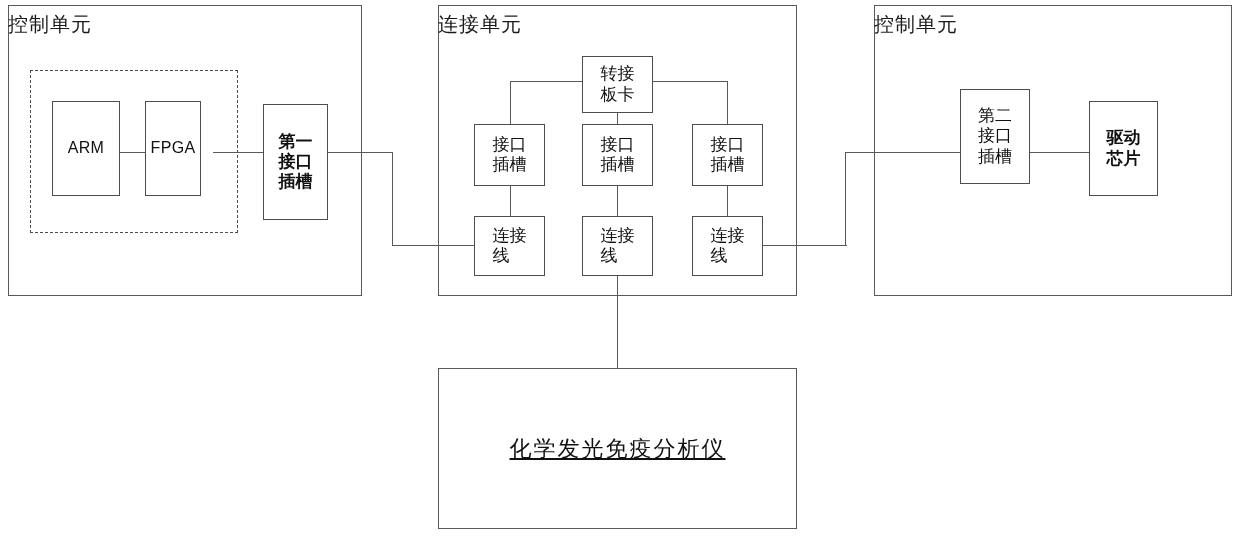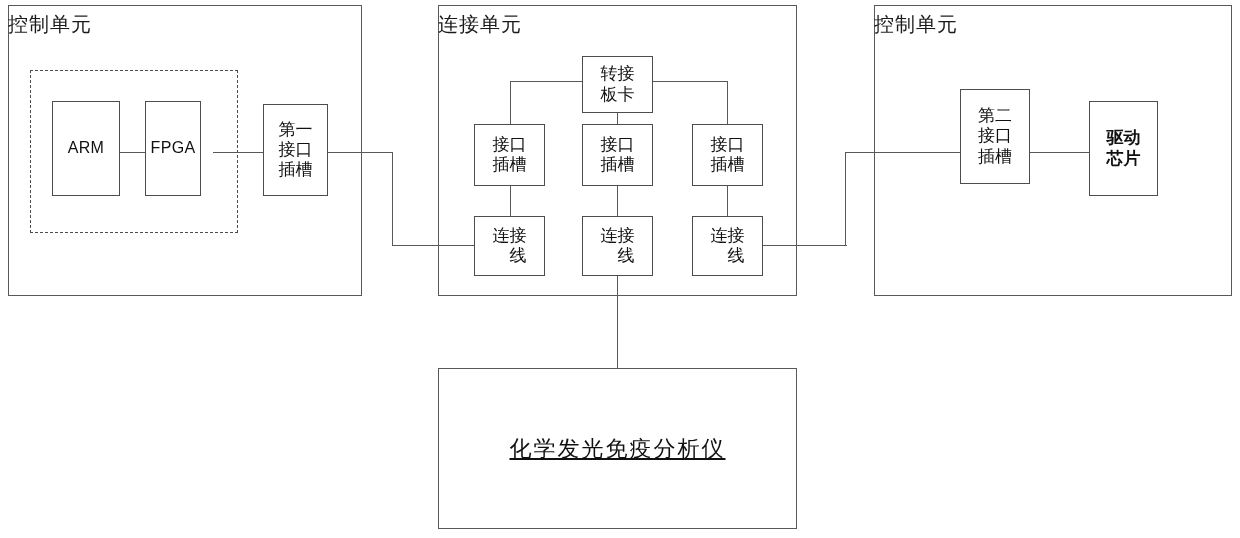--- a/index.html
+++ b/index.html
@@ -39,21 +39,21 @@
     background: transparent;
   }
   .node {
     position: absolute;
     border: 1.4px solid #4d4d4d;
     box-sizing: border-box;
     background: #ffffff;
     display: flex;
     align-items: center;
     justify-content: center;
-    text-align: right;
+    text-align: left;
     font-size: 17px;
     color: #111111;
     line-height: 1.18;
     z-index: 3;
     padding: 0 1px;
   }
   .node.latin { font-size: 16px; letter-spacing: 0.3px; }
   .node .txt { display: block; white-space: pre-line; }
   .node.big { font-size: 22px; letter-spacing: 2px; }
   
@@ -77,21 +77,21 @@
   <div class="dashbox" style="left:30px; top:70px; width:208px; height:163px;"></div>
 
   <div class="node latin" style="left:52px; top:101px; width:68px; height:95px;">
     <span class="txt">ARM</span>
   </div>
 
   <div class="node latin" style="left:145px; top:101px; width:56px; height:95px;">
     <span class="txt">FPGA</span>
   </div>
 
-  <div class="node" style="left:263px; top:104px; width:65px; height:92px;">
+  <div class="node" style="left:263px; top:104px; width:65px; height:116px;font-weight:bold;">
     <span class="txt">第一
 接口
 插槽</span>
   </div>
 
   <div class="wire h" style="left:120px; top:152px; width:26px;"></div>
 
   <div class="wire h" style="left:213px; top:152px; width:51px;"></div>
 
   <div class="wire h" style="left:328px; top:152px; width:65px;"></div>

